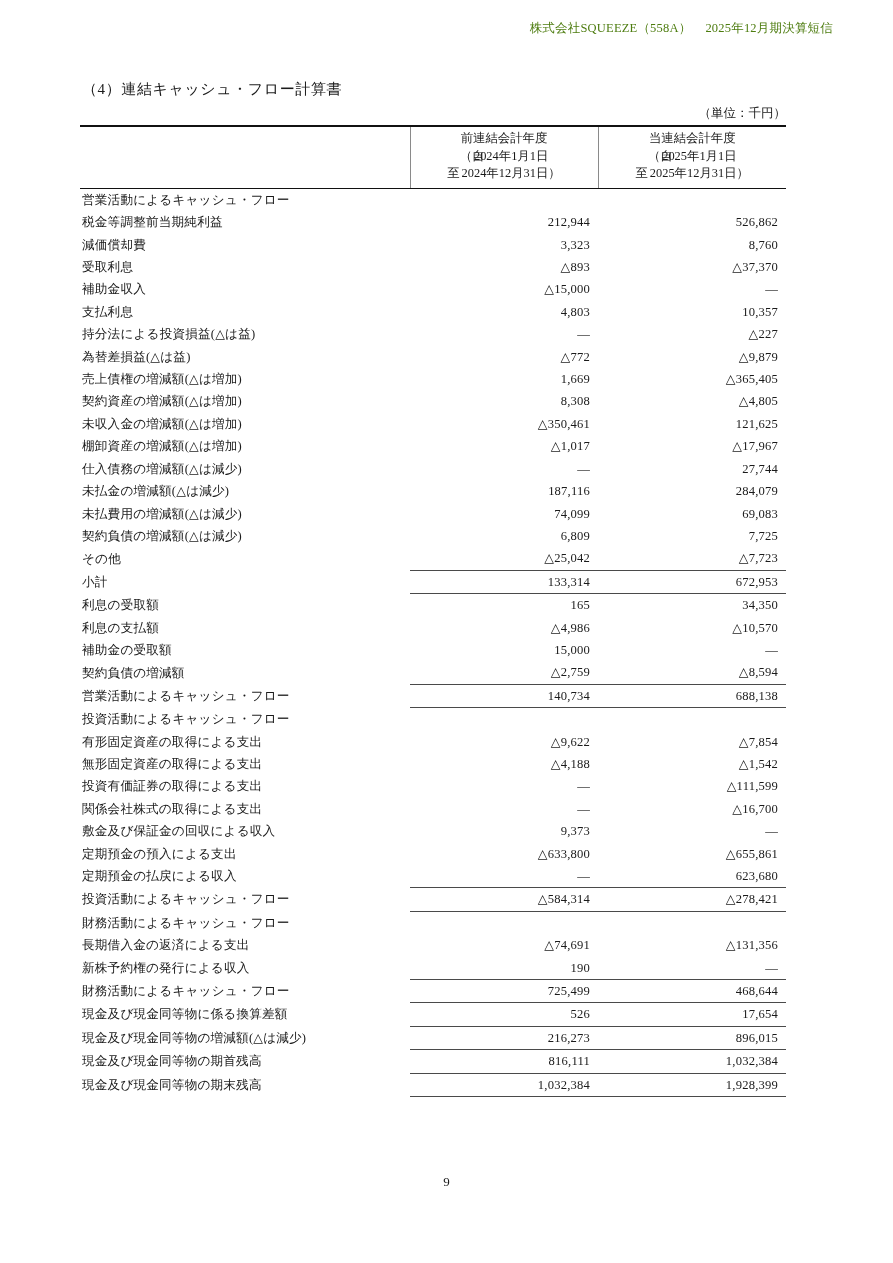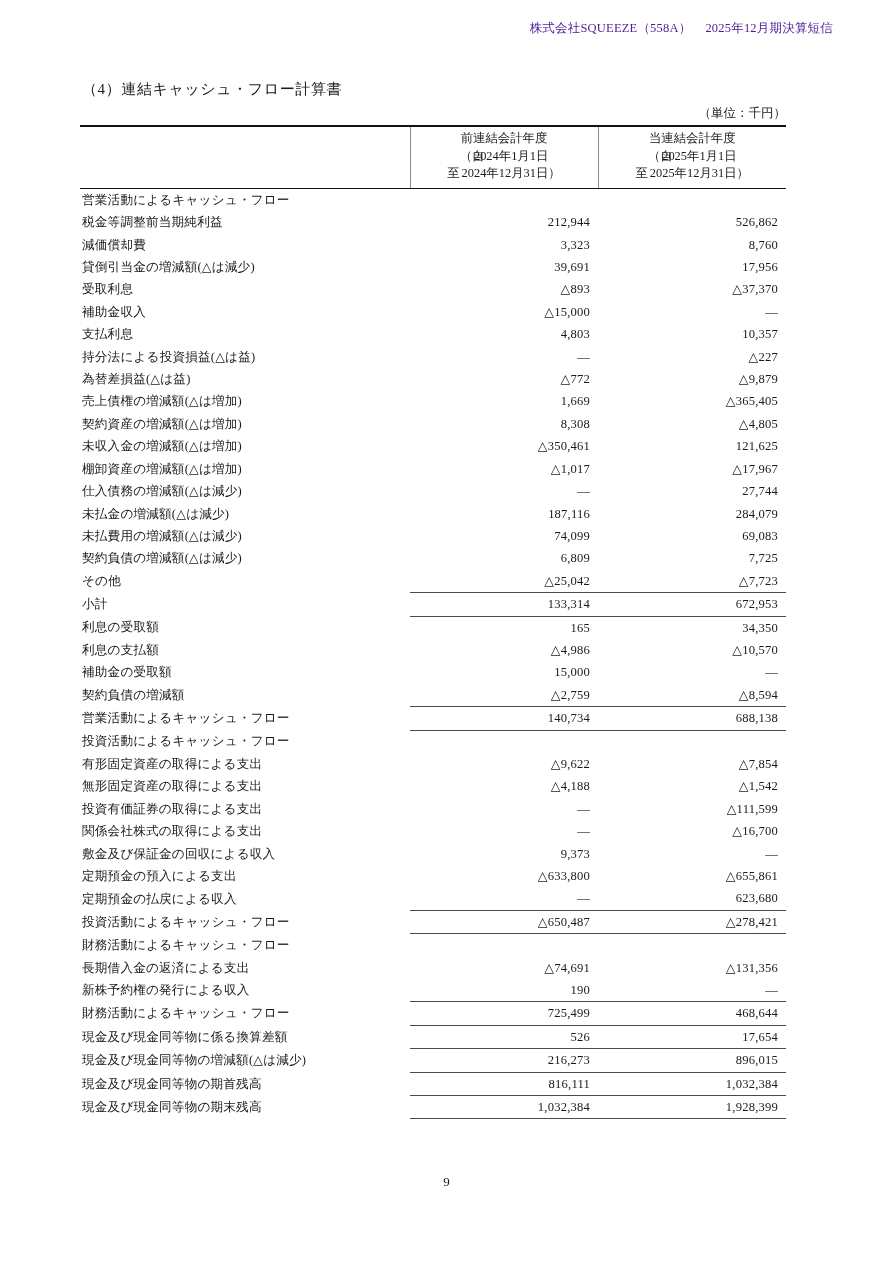--- a/index.html
+++ b/index.html
@@ -21,21 +21,21 @@
   }
 
   
   .doc-header {
     position: absolute;
     top: 20px;
     right: 60px;
     font-size: 12.5px;
     letter-spacing: 0.2px;
     white-space: nowrap;
-    color: #4c1d95;
+    color: #4d7c0f;
   }
   .doc-header .gap { display: inline-block; width: 14px; }
 
   
   .section-title {
     position: absolute;
     top: 80px;
     left: 82px;
     font-size: 15px;
     letter-spacing: 0.6px;
@@ -181,25 +181,20 @@
             <td class="label ind2">税金等調整前当期純利益</td>
             <td class="num">212,944</td>
             <td class="num">526,862</td>
           </tr>
           <tr>
             <td class="label ind2">減価償却費</td>
             <td class="num">3,323</td>
             <td class="num">8,760</td>
           </tr>
           <tr>
-            <td class="label ind2">貸倒引当金の増減額(△は減少)</td>
-            <td class="num">39,691</td>
-            <td class="num">17,956</td>
-          </tr>
-          <tr>
             <td class="label ind2">受取利息</td>
             <td class="num">△893</td>
             <td class="num">△37,370</td>
           </tr>
           <tr>
             <td class="label ind2">補助金収入</td>
             <td class="num">△15,000</td>
             <td class="num">—</td>
           </tr>
           <tr>
@@ -327,21 +322,21 @@
             <td class="num">△633,800</td>
             <td class="num">△655,861</td>
           </tr>
           <tr>
             <td class="label ind2">定期預金の払戻による収入</td>
             <td class="num">—</td>
             <td class="num">623,680</td>
           </tr>
           <tr class="rule-above rule-below">
             <td class="label ind2">投資活動によるキャッシュ・フロー</td>
-            <td class="num">△650,487</td>
+            <td class="num">△584,314</td>
             <td class="num">△278,421</td>
           </tr>
           <tr>
             <td class="label ind1">財務活動によるキャッシュ・フロー</td>
             <td class="num"></td>
             <td class="num"></td>
           </tr>
           <tr>
             <td class="label ind2">長期借入金の返済による支出</td>
             <td class="num">△74,691</td>

